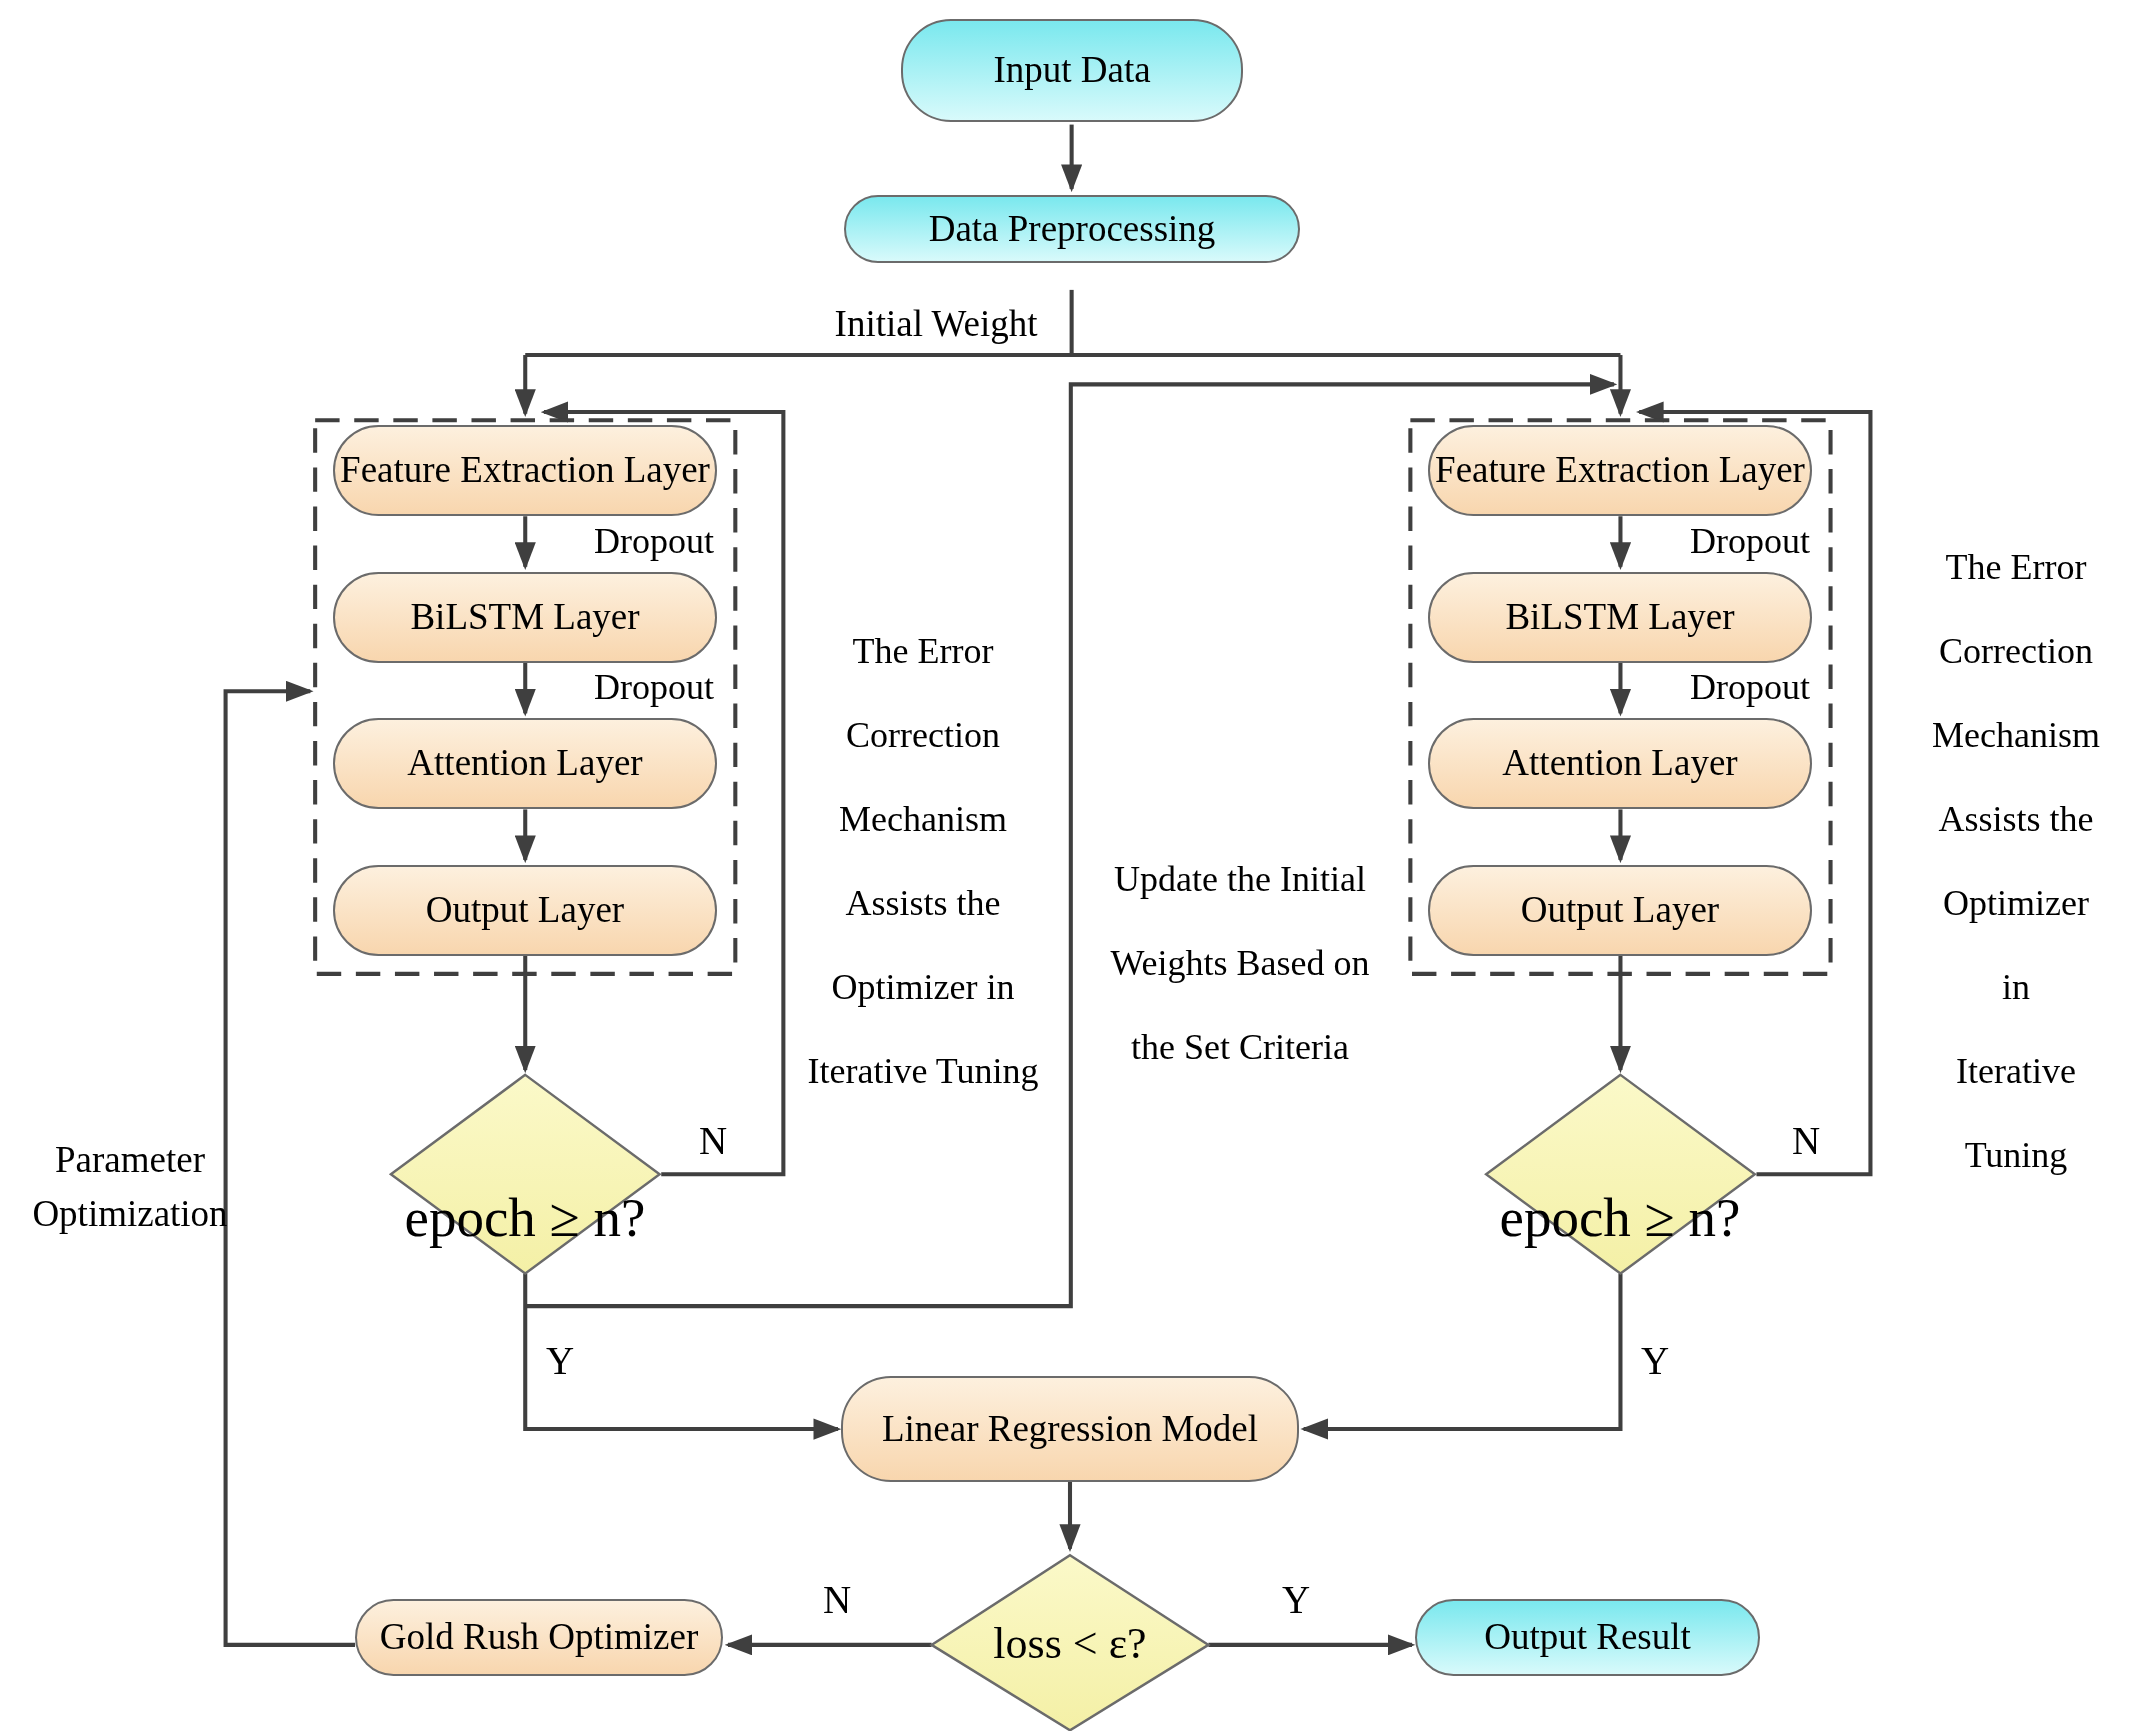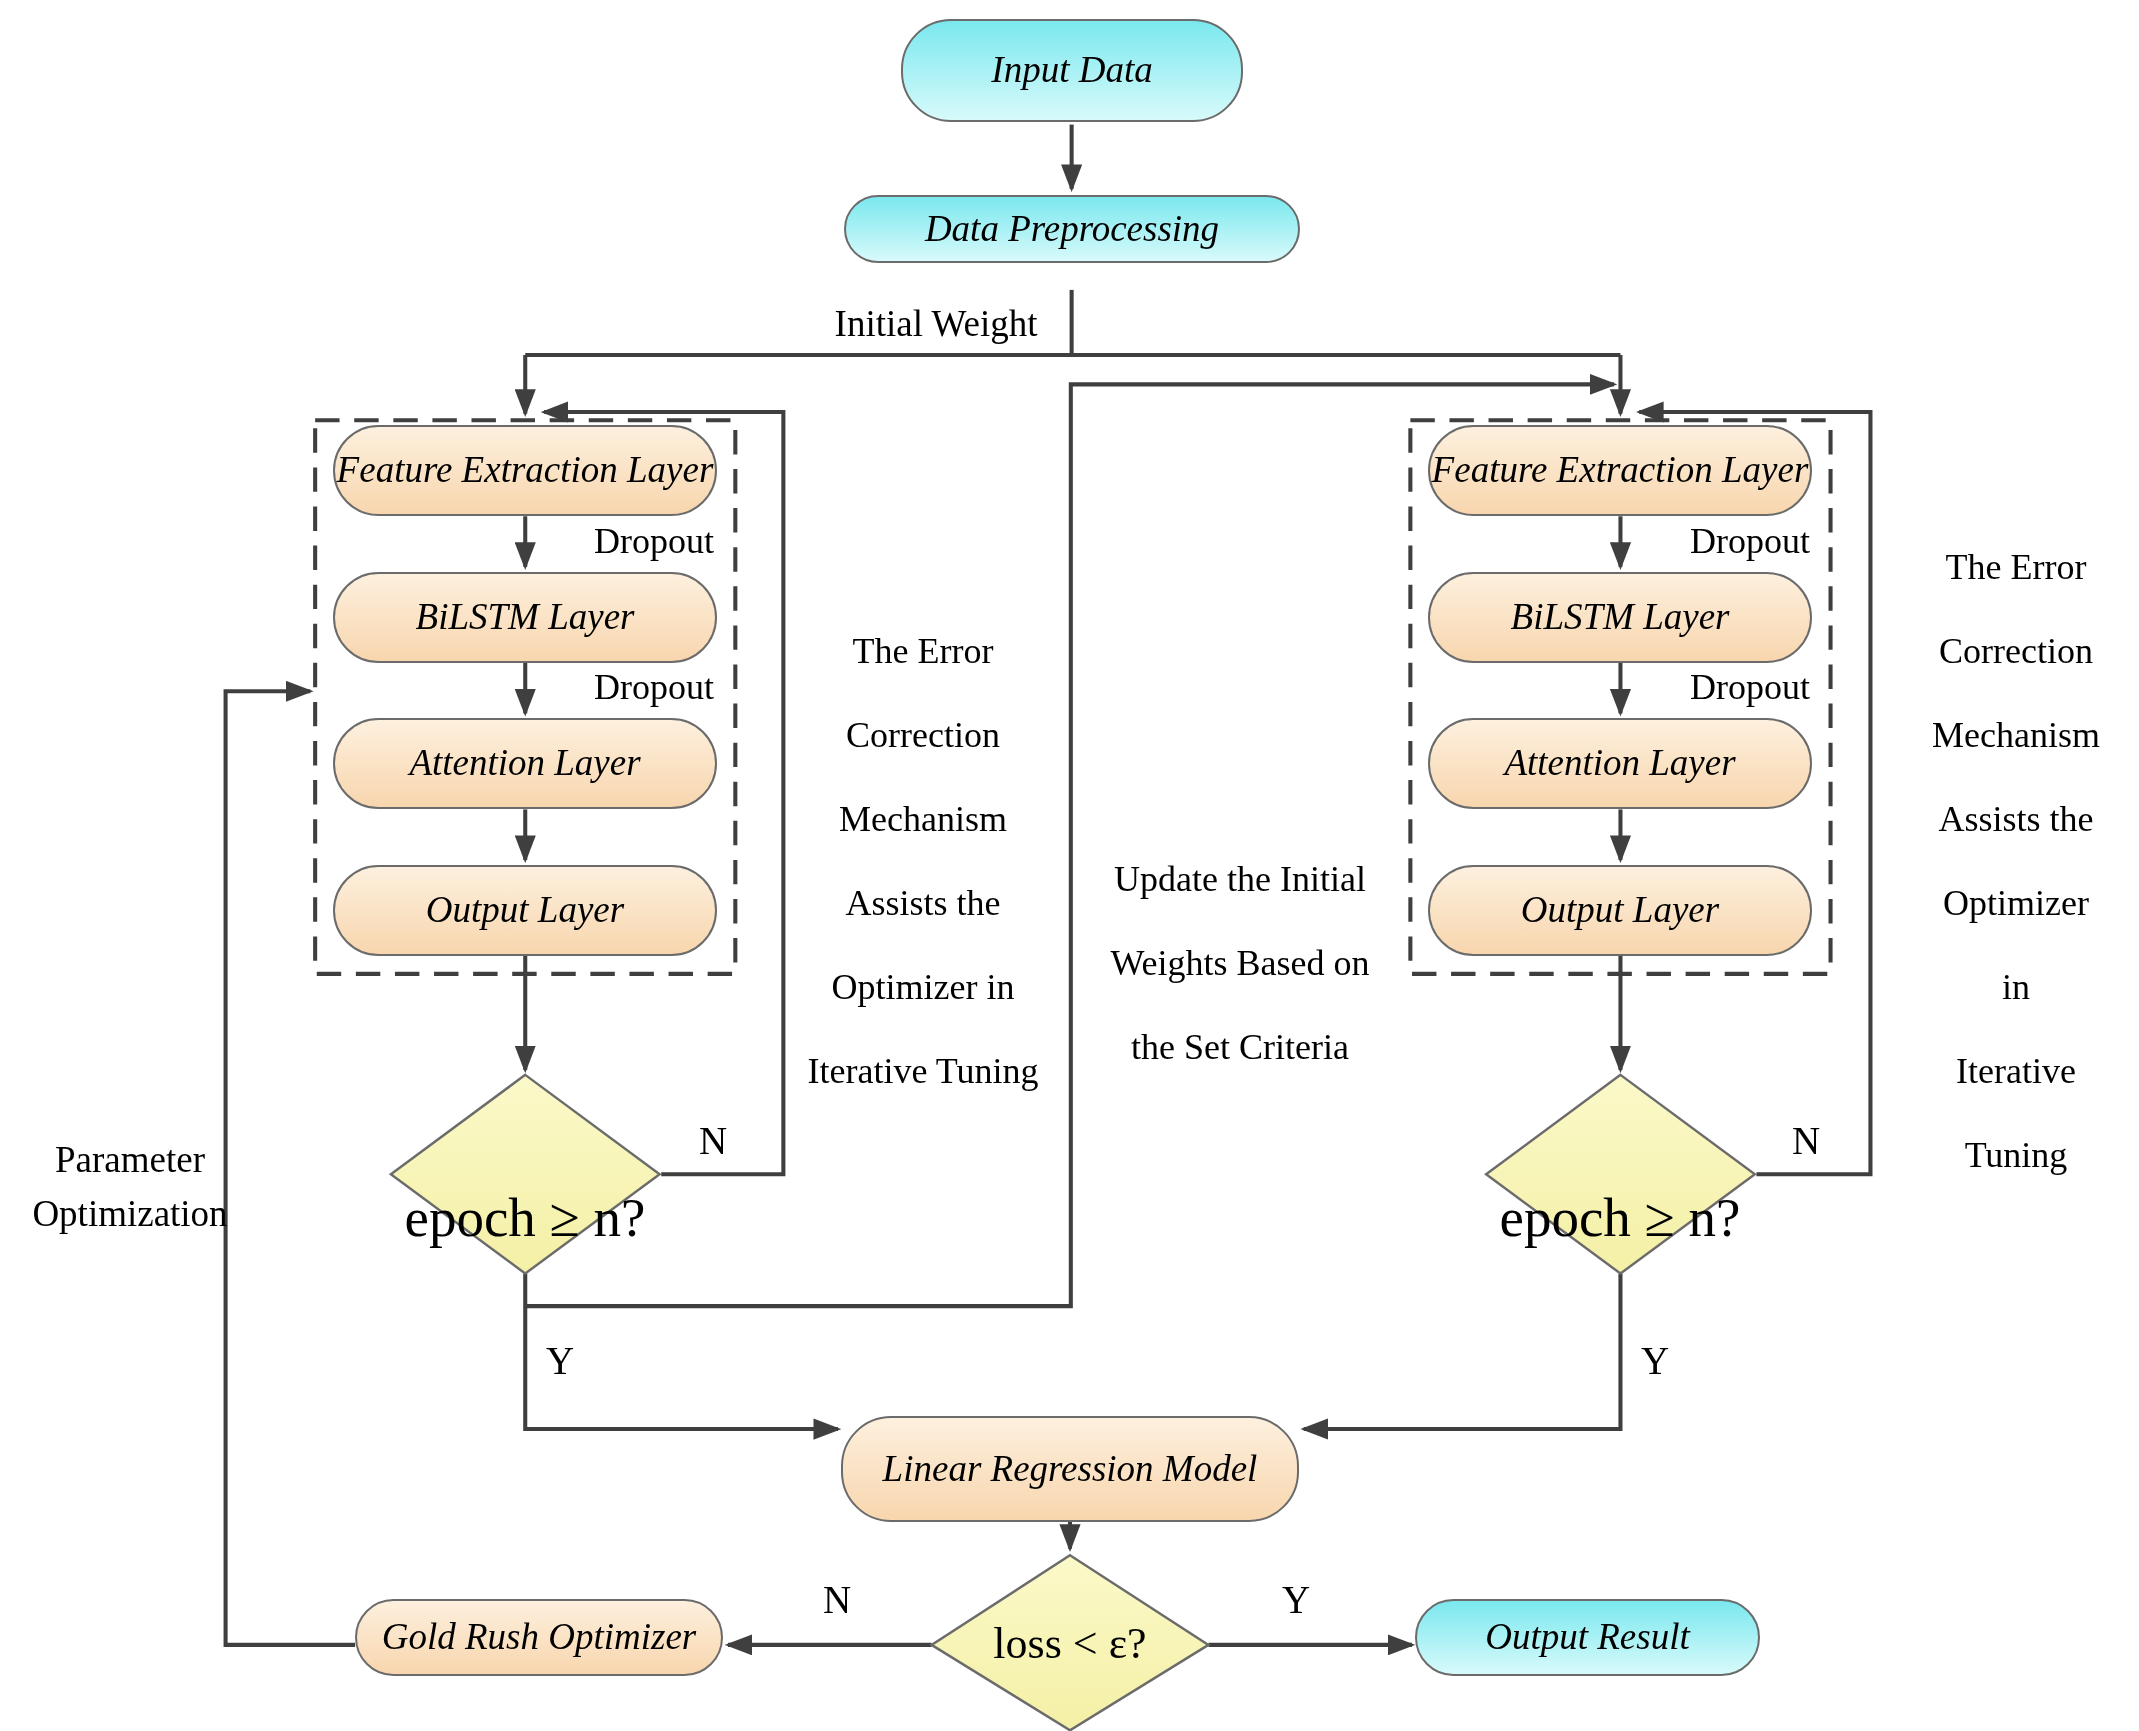--- a/index.html
+++ b/index.html
@@ -16,21 +16,20 @@
   .wire{stroke:var(--line,#3f3f3f);stroke-width:5;fill:none;}
   .dashedbox{stroke:var(--line,#3f3f3f);stroke-width:5;fill:none;stroke-dasharray:30 18;}
   .diamond{stroke:#6b6b6b;stroke-width:3;}
   .pill{
     position:absolute;
     border:2.4px solid #6b6b6b;
     border-radius:50px;
     display:flex;align-items:center;justify-content:center;
     font-size:37px;line-height:1.1;text-align:center;
     box-sizing:border-box;
-    font-style:italic;
   }
   .cyan{background:linear-gradient(180deg,var(--cyanTop,#7ae8ee) 0%,var(--cyanBottom,#d8fafb) 100%);}
   .peach{background:linear-gradient(180deg,var(--peachTop,#fdf0de) 0%,var(--peachBottom,#f8d6ae) 100%);}
   .lbl{
     position:absolute;
     transform:translate(-50%,-50%);
     text-align:center;
     white-space:pre-line;
   }
   .edge-lbl{font-size:39px;}
@@ -152,21 +151,21 @@
 Mechanism
 Assists the
 Optimizer in
 Iterative Tuning</div>
   <div class="lbl small-note" style="left:130px;top:1187px;">Parameter
 Optimization</div>
   <div class="lbl note" style="left:1240px;top:963px;">Update the Initial
 Weights Based on
 the Set Criteria</div>
 
-  <div class="pill peach" style="left:841px;top:1376px;width:458px;height:106px;margin-top:40px;">
+  <div class="pill peach" style="left:841px;top:1376px;width:458px;height:106px;">
     <span>Linear Regression Model</span>
   </div>
   <div class="lbl loss-lbl" style="left:1070px;top:1643px;">loss &lt; ε?</div>
   <div class="lbl edge-lbl" style="left:837px;top:1599px;">N</div>
   <div class="lbl edge-lbl" style="left:1296px;top:1599px;">Y</div>
 
   <div class="pill peach" style="left:355px;top:1599px;width:368px;height:77px;">
     <span>Gold Rush Optimizer</span>
   </div>
   <div class="pill cyan" style="left:1415px;top:1599px;width:345px;height:77px;">

